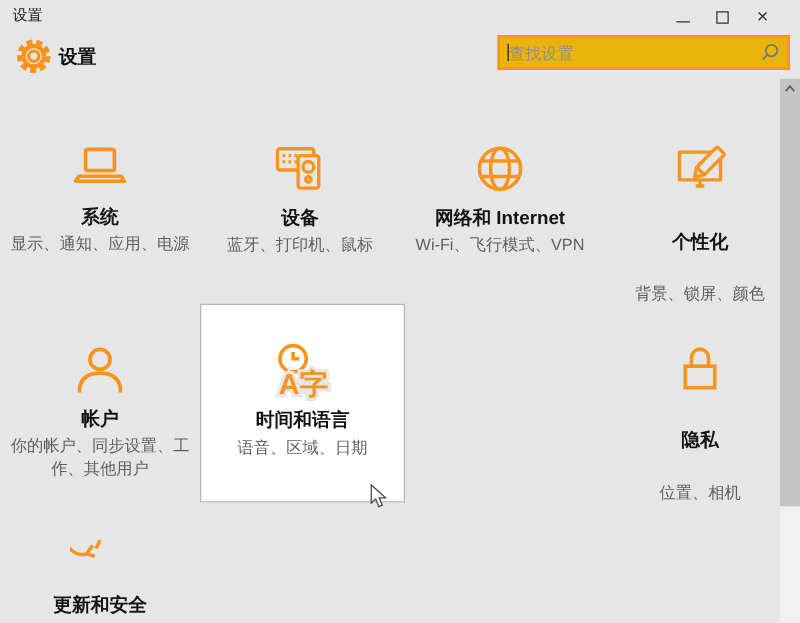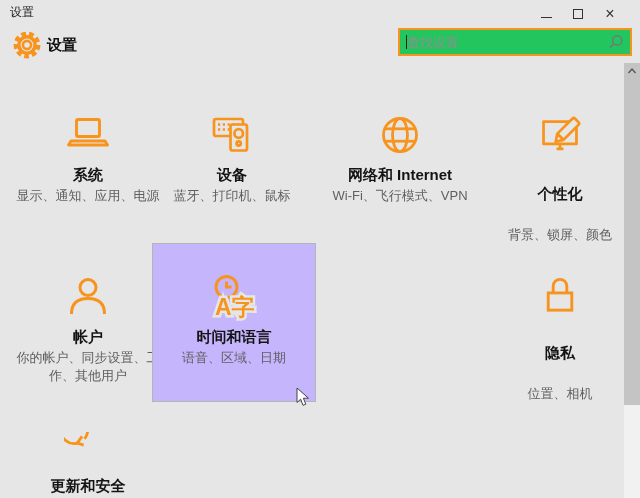--- a/index.html
+++ b/index.html
@@ -13,33 +13,33 @@
   .cap-btn { width:32px; height:28px; background:transparent; border:none; display:flex; align-items:center; justify-content:center; color:#333; }
   .min-line { width:11px; height:1px; background:#333; margin-top:6px; }
   .max-box { width:10px; height:10px; border:1px solid #333; }
   .close-glyph { font-size:16px; line-height:16px; color:#333; }
 
   
   .gear { position:absolute; left:13px; top:31px; }
   .app-title { position:absolute; left:47px; top:36px; font-size:15px; font-weight:bold; color:#111; }
 
   
-  .search { position:absolute; left:398px; top:28px; width:234px; height:28px; background:#22c55e; border:2px solid #f7941d; display:flex; align-items:center; }
+  .search { position:absolute; left:398px; top:28px; width:234px; height:28px; background:#eab308; border:2px solid #f7941d; display:flex; align-items:center; }
   .search input { flex:1; border:none; outline:none; background:transparent; font-size:13px; color:#222; padding-left:7px; font-family:inherit; }
   .search input::placeholder { color:#8f8f8f; opacity:1; }
   .caret { position:absolute; left:6px; top:5px; width:1px; height:14px; background:#222; }
   .search-glyph { margin-right:6px; flex:0 0 auto; }
 
   
   .tile { position:absolute; width:160px; display:flex; flex-direction:column; align-items:center; padding-top:30px; cursor:default; }
   .r1 { top:81px;  height:162px; }
   .r2 { top:243px; height:159px; }
   .r3 { top:402px; height:96px; }
-  .c1 { left:8px; } .c2 { left:152px; } .c3 { left:320px; } .c4 { left:480px;gap:20px; }
-  .tile.hovered { border:1px solid #b5b5b5; background:#c4b5fd; padding-top:29px; width:164px;align-items:center; }
+  .c1 { left:0;font-family:Liberation Mono, monospace; } .c2 { left:160px; } .c3 { left:320px; } .c4 { left:480px;gap:20px; }
+  .tile.hovered { border:1px solid #b5b5b5; background:#ffffff; padding-top:29px; width:164px;align-items:center; }
   .tile-icon { width:48px; height:48px; margin-bottom:6px; }
   .tile-title { font-size:15px; font-weight:bold; color:#141414; line-height:19px; white-space:nowrap; }
   .tile-sub { font-size:13px; color:#5f5f5f; width:148px; text-align:center; line-height:17.5px; margin-top:3px; }
   .tile-sub.nowrap { white-space:nowrap; width:auto; }
   .red-box { border:2px solid #e01010; padding:0 5px; }
 
   
   .scrollbar { position:absolute; right:0; top:63px; width:16px; height:435px; background:#f1f1f1; }
   .scroll-thumb { position:absolute; top:0; left:0; width:16px; height:342px; background:#c4c4c4; }
   .scroll-up { position:absolute; top:3px; left:3px; }

